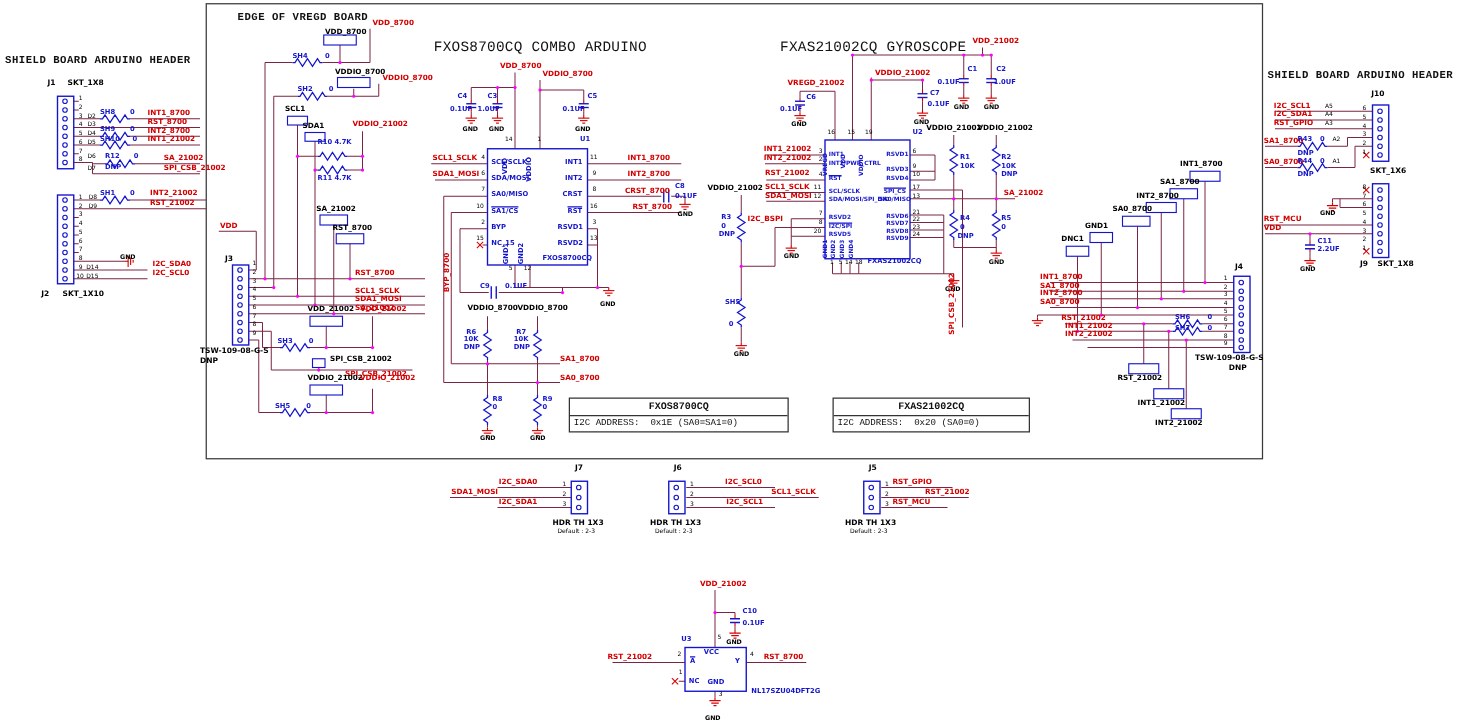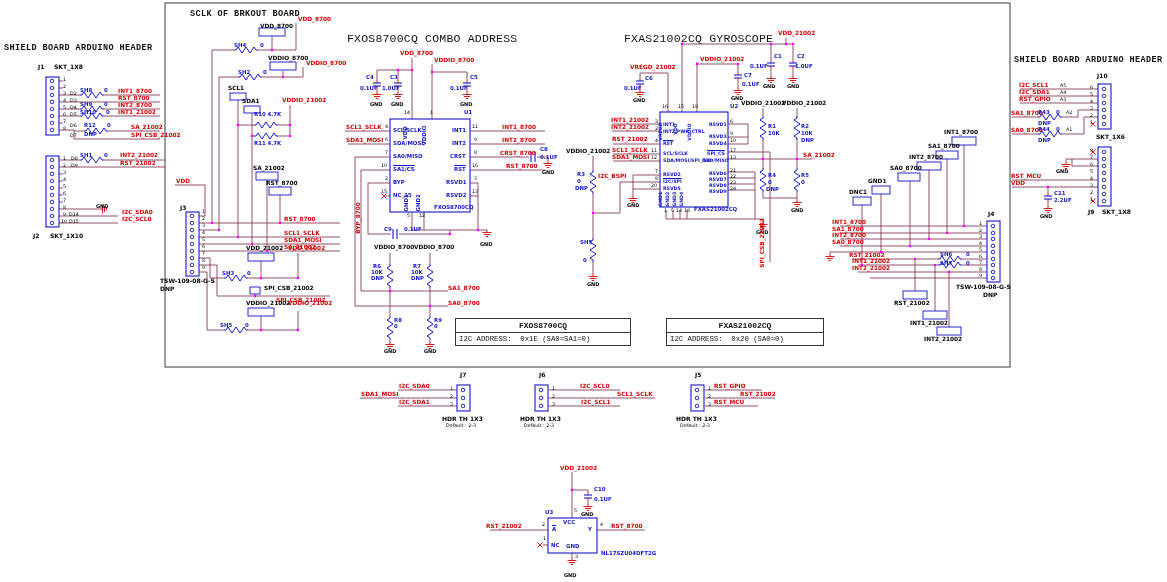--- a/index.html
+++ b/index.html
@@ -313,22 +313,22 @@
   <div class="ibox-title">FXOS8700CQ</div>
   <div class="ibox-line">I2C ADDRESS:  0x1E (SA0=SA1=0)</div>
 </div>
 <div class="ibox" style="left:666px;top:318px;width:156px">
   <div class="ibox-title">FXAS21002CQ</div>
   <div class="ibox-line">I2C ADDRESS:  0x20 (SA0=0)</div>
 </div>
 
 <div id="labels">
       <span class="lab t" style="left: 4px; top: 44px;">SHIELD BOARD ARDUINO HEADER</span>
-      <span class="lab t" style="left: 190px; top: 10px;">SCLK OF BRKOUT BOARD</span>
-      <span class="lab T" style="left: 347px; top: 33px;">FXOS8700CQ COMBO ADDRESS</span>
+      <span class="lab t" style="left: 190px; top: 10px;">EDGE OF VREGD BOARD</span>
+      <span class="lab T" style="left: 347px; top: 33px;">FXOS8700CQ COMBO ARDUINO</span>
       <span class="lab T" style="left: 624px; top: 33px;">FXAS21002CQ GYROSCOPE</span>
       <span class="lab t" style="left: 1014px; top: 56px;">SHIELD BOARD ARDUINO HEADER</span>
       <span class="lab r" style="left: 38px; top: 64px;">J1</span>
       <span class="lab r" style="left: 54px; top: 64px;">SKT_1X8</span>
       <span class="lab p" style="left: 63px; top: 78px;">1</span>
       <span class="lab p" style="left: 63px; top: 85px;">2</span>
       <span class="lab p" style="left: 63px; top: 92px;">3</span>
       <span class="lab p" style="left: 63px; top: 99px;">4</span>
       <span class="lab p" style="left: 63px; top: 106px;">5</span>
       <span class="lab p" style="left: 63px; top: 113px;">6</span>

